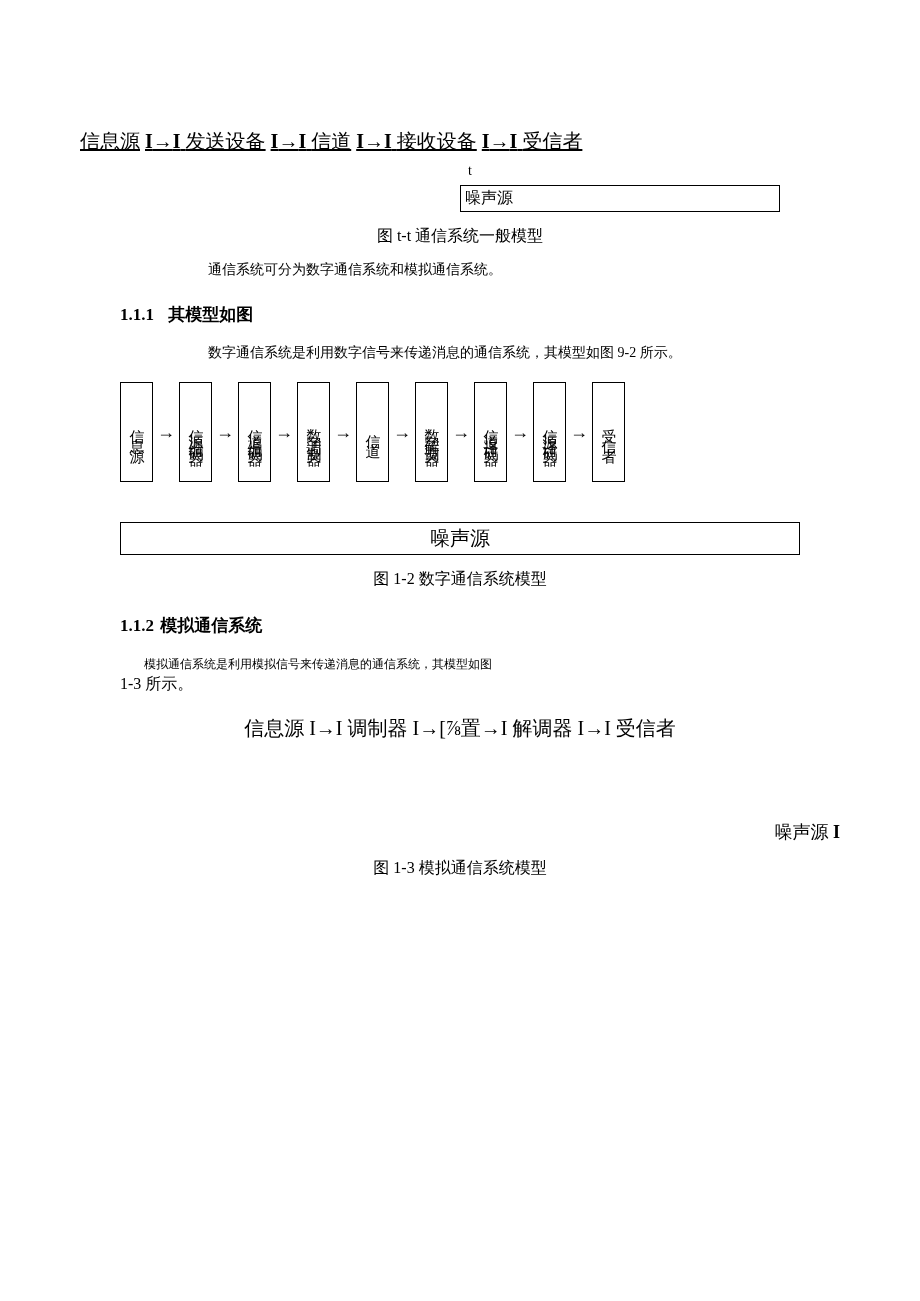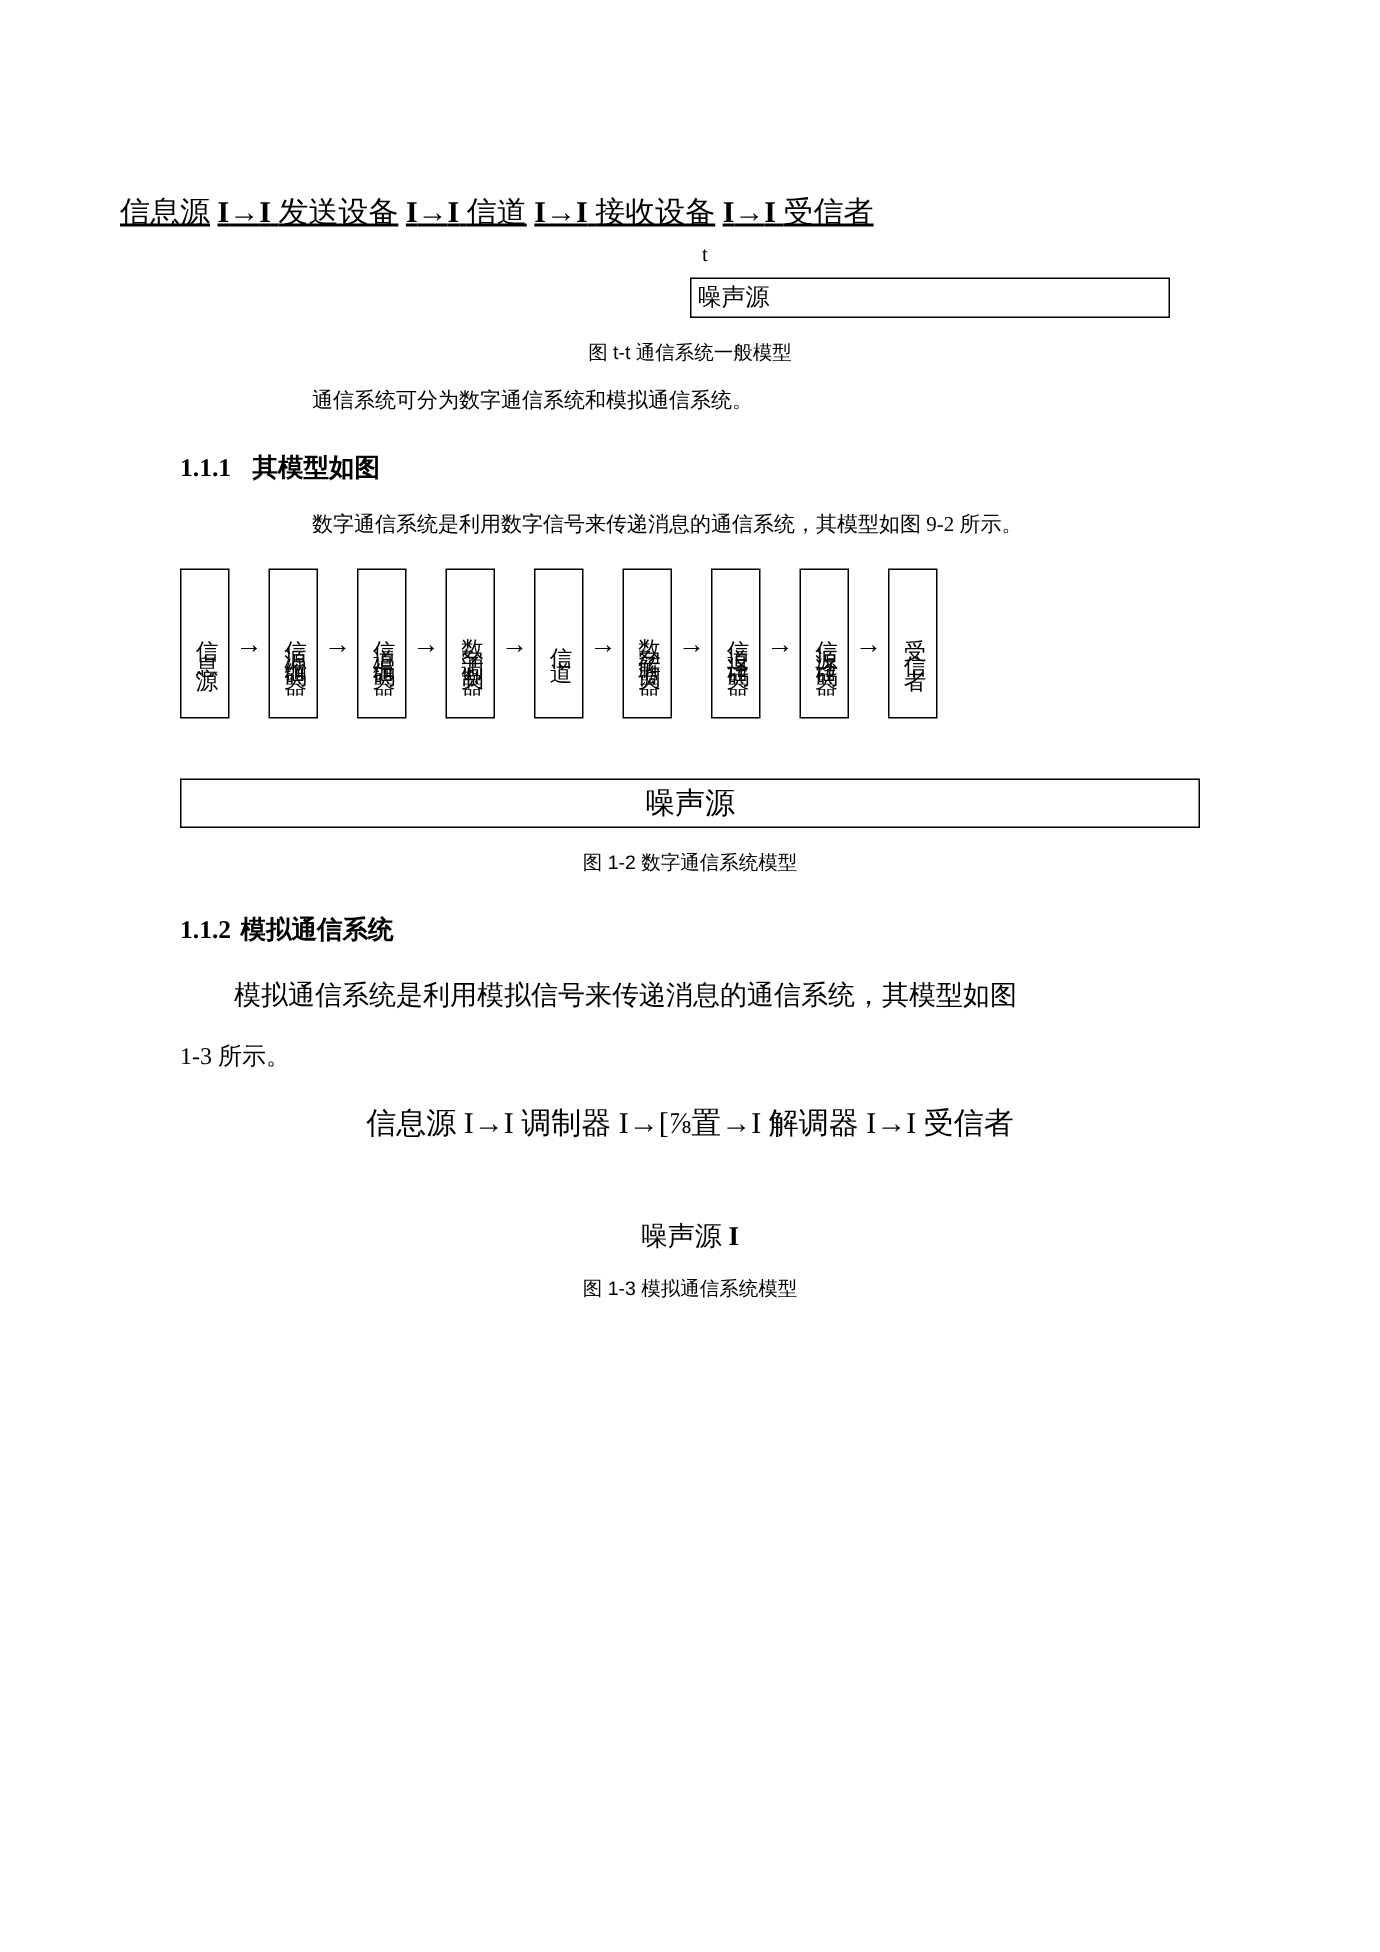--- a/index.html
+++ b/index.html
@@ -30,33 +30,33 @@
   .noise-box1 {
     width: 310px;
     margin-left: 380px;
     border: 1px solid #000;
     padding: 2px 4px;
     font-size: 16px;
     text-align: left;
   }
   .caption {
     text-align: center;
-    font-size: 13px;
+    font-size: 16px;
     margin: 14px 0;
-    font-family: Liberation Sans, sans-serif;
+    font-family: Liberation Serif, serif;
   }
   .para {
     font-size: 14px;
     text-indent: 2em;
     margin: 10px 80px 20px 100px;
   }
   .para-wide {
-    font-size: 18px;
+    font-size: 12px;
     text-indent: 2em;
-    margin: 10px 40px 16px 40px;
+    margin: 10px 40px 0 40px;
     line-height: 1.6;
   }
   .para-cont {
     font-size: 16px;
     margin: 0 40px 20px 40px;
     font-family: "Times New Roman","SimSun", serif;
   }
   .h3 {
     font-family: "Times New Roman", "SimHei", serif;
     font-weight: bold;
@@ -97,23 +97,23 @@
     font-size: 20px;
     padding: 2px 0;
     margin: 40px 40px 8px 40px;
   }
   .fig3-line {
     text-align: center;
     font-size: 20px;
     margin: 18px 0 8px 0;
   }
   .noise3 {
-    text-align: center;
+    text-align: right;
     font-size: 18px;
-    margin-top: 50px;
+    margin-top: 78px;
   }
   .noise3 .i { font-family: "Times New Roman", serif; font-weight: bold; }
 </style>
 </head>
 <body>
 
 <div class="fig1-line">
   <span class="u">信息源</span>
   <span class="u"> <span class="i">I</span><span class="arr">→</span><span class="i">I</span> </span>
   <span class="u">发送设备</span>

